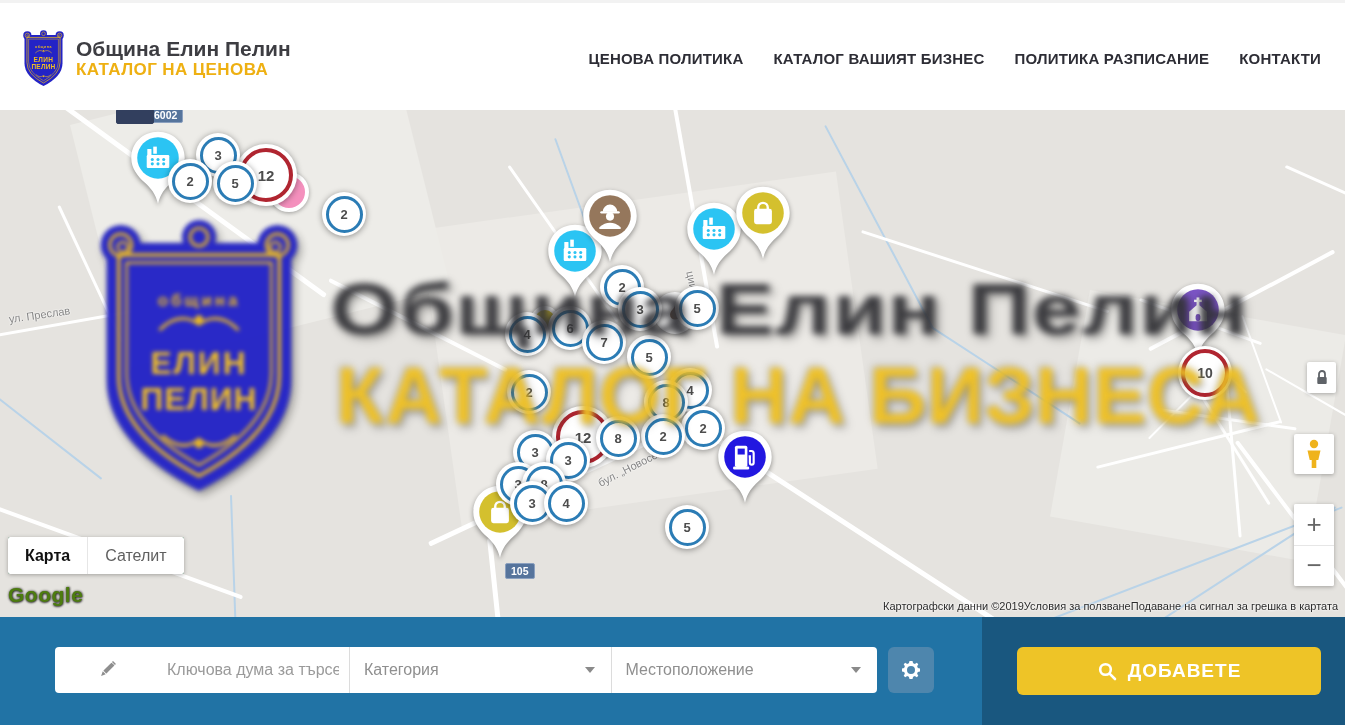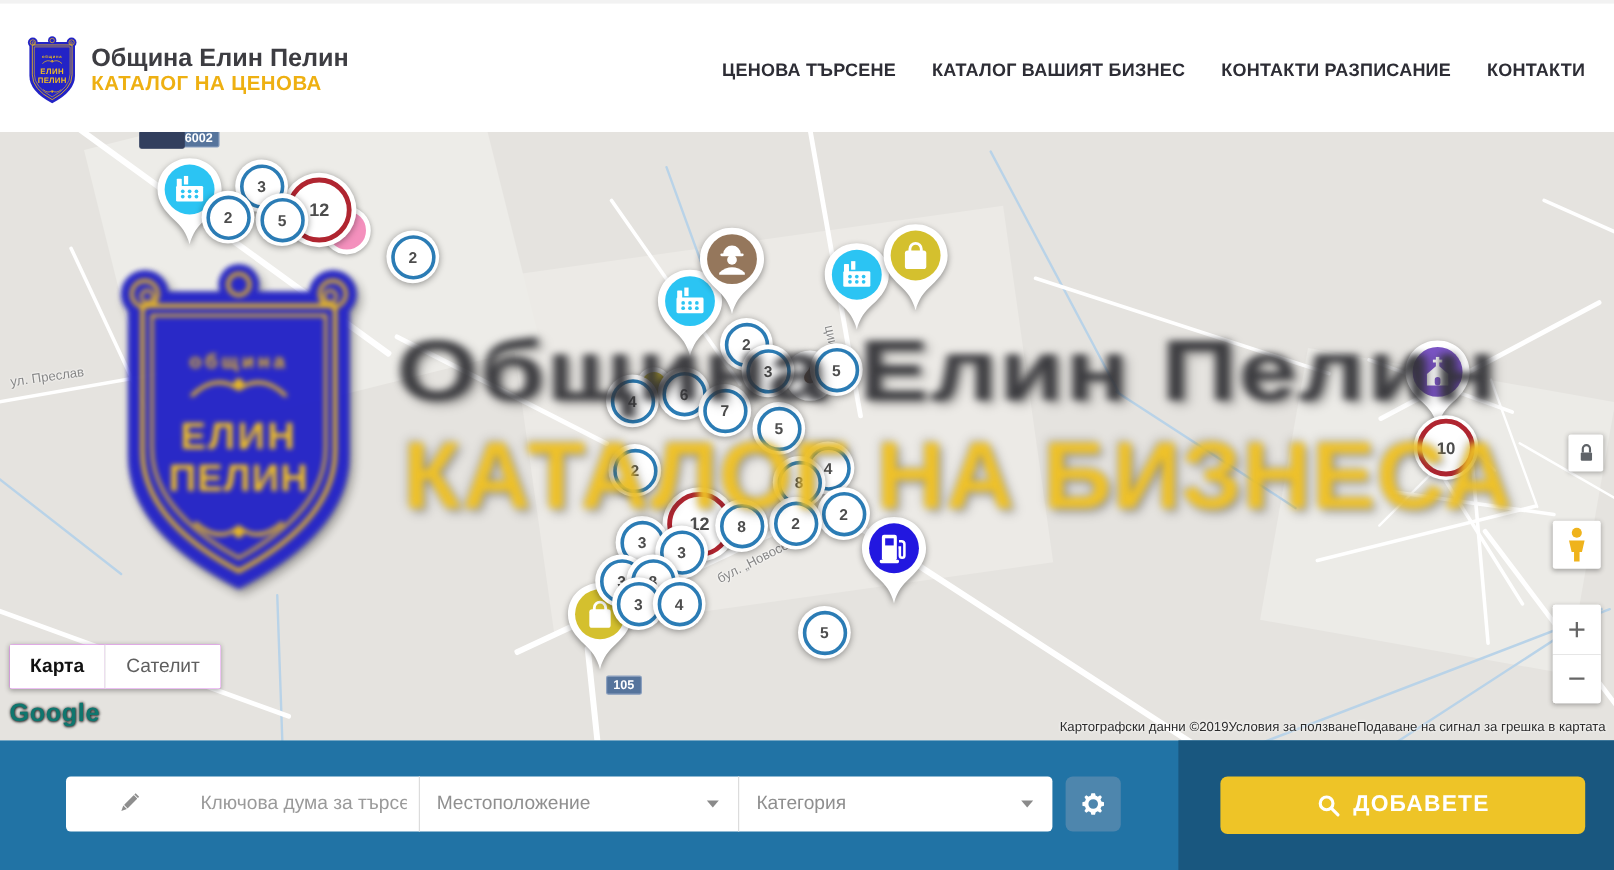--- a/index.html
+++ b/index.html
@@ -40,26 +40,26 @@
   .wm{position:absolute;white-space:nowrap;pointer-events:none;}
   .wm-emblem{left:85px;top:103px;width:228px;height:288px;filter:blur(2.2px) drop-shadow(3px 4px 4px rgba(0,0,0,.4));opacity:.97;}
   .wm-title{left:330px;top:158px;font-size:72px;font-weight:bold;color:rgba(52,52,56,.93);
     letter-spacing:1px;transform:scaleX(1.22);transform-origin:0 50%;filter:blur(3px);
     text-shadow:3px 4px 6px rgba(0,0,0,.35);}
   .wm-sub{left:336px;top:240px;font-size:79px;font-weight:bold;color:rgba(242,195,38,.97);
     letter-spacing:1px;filter:blur(3px);
     text-shadow:3px 4px 6px rgba(40,40,40,.45),-2px -2px 5px rgba(40,40,40,.25);}
 
   
-  .maptype{position:absolute;left:8px;bottom:43px;height:37px;display:flex;background:#d946ef;border-radius:2px;
+  .maptype{position:absolute;left:8px;bottom:43px;height:37px;display:flex;background:#14532d;border-radius:2px;
     box-shadow:0 1px 4px rgba(0,0,0,.3);overflow:hidden;justify-content:space-between;}
   .maptype-btn{padding:0 17px;display:flex;align-items:center;font-size:16px;cursor:pointer;background:#fff;border:none;}
   .maptype-btn.sel{font-weight:bold;color:#111;}
   .maptype-btn.unsel{color:#5f5f5f;border-left:1px solid #e6e6e6;}
-  .glogo{position:absolute;left:8px;bottom:10px;font-size:21px;font-weight:bold;color:#0f766e;letter-spacing:.5px;cursor:pointer;
+  .glogo{position:absolute;left:8px;bottom:10px;font-size:21px;font-weight:bold;color:#4d7c0f;letter-spacing:.5px;cursor:pointer;
     text-shadow:0 1px 2px rgba(0,0,0,.6),0 0 3px rgba(0,0,0,.45),1px 0 2px rgba(0,0,0,.4);}
   .attrib{position:absolute;right:7px;bottom:5px;font-size:11px;color:#2b2b2b;display:flex;
     text-shadow:0 0 2px #fff,0 0 3px #fff;}
   .attrib span{white-space:nowrap;}
   .ctl{position:absolute;background:#fff;border-radius:2px;box-shadow:0 1px 4px rgba(0,0,0,.3);
     display:flex;align-items:center;justify-content:center;cursor:pointer;}
   .ctl-lock{left:1307px;top:252px;width:29px;height:31px;}
   .ctl-peg{left:1294px;top:324px;width:40px;height:40px;}
   .zoomctl{position:absolute;left:1294px;top:394px;width:40px;height:82px;background:#fff;border-radius:2px;
     box-shadow:0 1px 4px rgba(0,0,0,.3);display:flex;flex-direction:column;}
@@ -126,23 +126,23 @@
     <div class="brand">
       <svg class="brand-logo" viewBox="0 0 230 290">
           <use href="#emblem"></use>
         </svg>
       <div class="brand-text">
         <div class="brand-title">Община Елин Пелин</div>
         <div class="brand-subtitle">КАТАЛОГ НА ЦЕНОВА</div>
       </div>
     </div>
     <nav class="nav">
-      <div class="nav-item">ЦЕНОВА ТЪРСЕНЕ</div>
+      <div class="nav-item">ЦЕНОВА ПОЛИТИКА</div>
       <div class="nav-item">КАТАЛОГ ВАШИЯТ БИЗНЕС</div>
-      <div class="nav-item">КОНТАКТИ РАЗПИСАНИЕ</div>
+      <div class="nav-item">ПОЛИТИКА РАЗПИСАНИЕ</div>
       <div class="nav-item">КОНТАКТИ</div>
     </nav>
   </div>
 
   <div class="map">
     <div class="layer">
         <div class="patch" style="left:420px;top:120px;width:420px;height:300px;transform:rotate(-8deg);background:#eceae6"></div>
         <div class="patch" style="left:1090px;top:180px;width:260px;height:230px;transform:rotate(10deg);background:#ecebe7"></div>
         <div class="patch" style="left:70px;top:15px;width:330px;height:250px;transform:rotate(-14deg);background:#edece8"></div>
         <div class="road" style="left:826px;top:15px;width:230px;height:2px;transform:rotate(62deg);background:#b9d3e8"></div>
@@ -415,26 +415,26 @@
       <div class="field field-kw">
         <svg class="pencil" width="21" height="21" viewBox="0 0 20 20">
           <g transform="rotate(45 10 10)" fill="#8e8e8e">
             <rect x="8" y="2.6" width="4" height="11" rx="0.5"></rect>
             <path d="M8 14.4 h4 l-2 4.2z"></path>
             <rect x="8" y="0.6" width="4" height="1.4"></rect>
           </g>
         </svg>
         <input type="text" placeholder="Ключова дума за търсене" style="">
       </div>
+      <div class="field field-sel field-cat">
+        <span>Категория</span>
+        <i class="caret"></i>
+      </div>
       <div class="field field-sel field-loc">
         <span>Местоположение</span>
-        <i class="caret"></i>
-      </div>
-      <div class="field field-sel field-cat">
-        <span>Категория</span>
         <i class="caret"></i>
       </div>
     </div>
     <button class="gearbtn">
       <svg width="24" height="24" viewBox="0 0 24 24">
         <path fill="#fff" d="M12 8a4 4 0 1 0 0 8 4 4 0 0 0 0-8zm9 5.5-2.2.6a7 7 0 0 1-.7 1.7l1.2 2-1.5 1.5-2-1.2a7 7 0 0 1-1.7.7L13.5 21h-3l-.6-2.2a7 7 0 0 1-1.7-.7l-2 1.2L4.7 17.8l1.2-2a7 7 0 0 1-.7-1.7L3 13.5v-3l2.2-.6a7 7 0 0 1 .7-1.7l-1.2-2L6.2 4.7l2 1.2a7 7 0 0 1 1.7-.7L10.5 3h3l.6 2.2a7 7 0 0 1 1.7.7l2-1.2 1.5 1.5-1.2 2a7 7 0 0 1 .7 1.7l2.2.6z"></path>
         <circle cx="12" cy="12" r="2.4" fill="#4e86ad"></circle>
       </svg>
     </button>
     <div class="search-panel">

